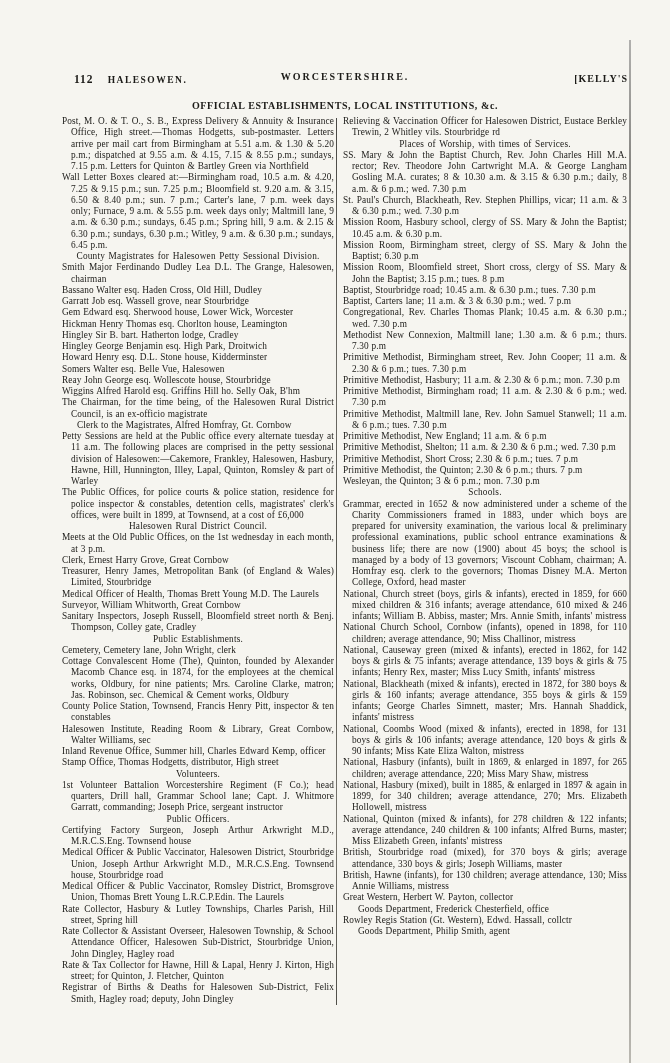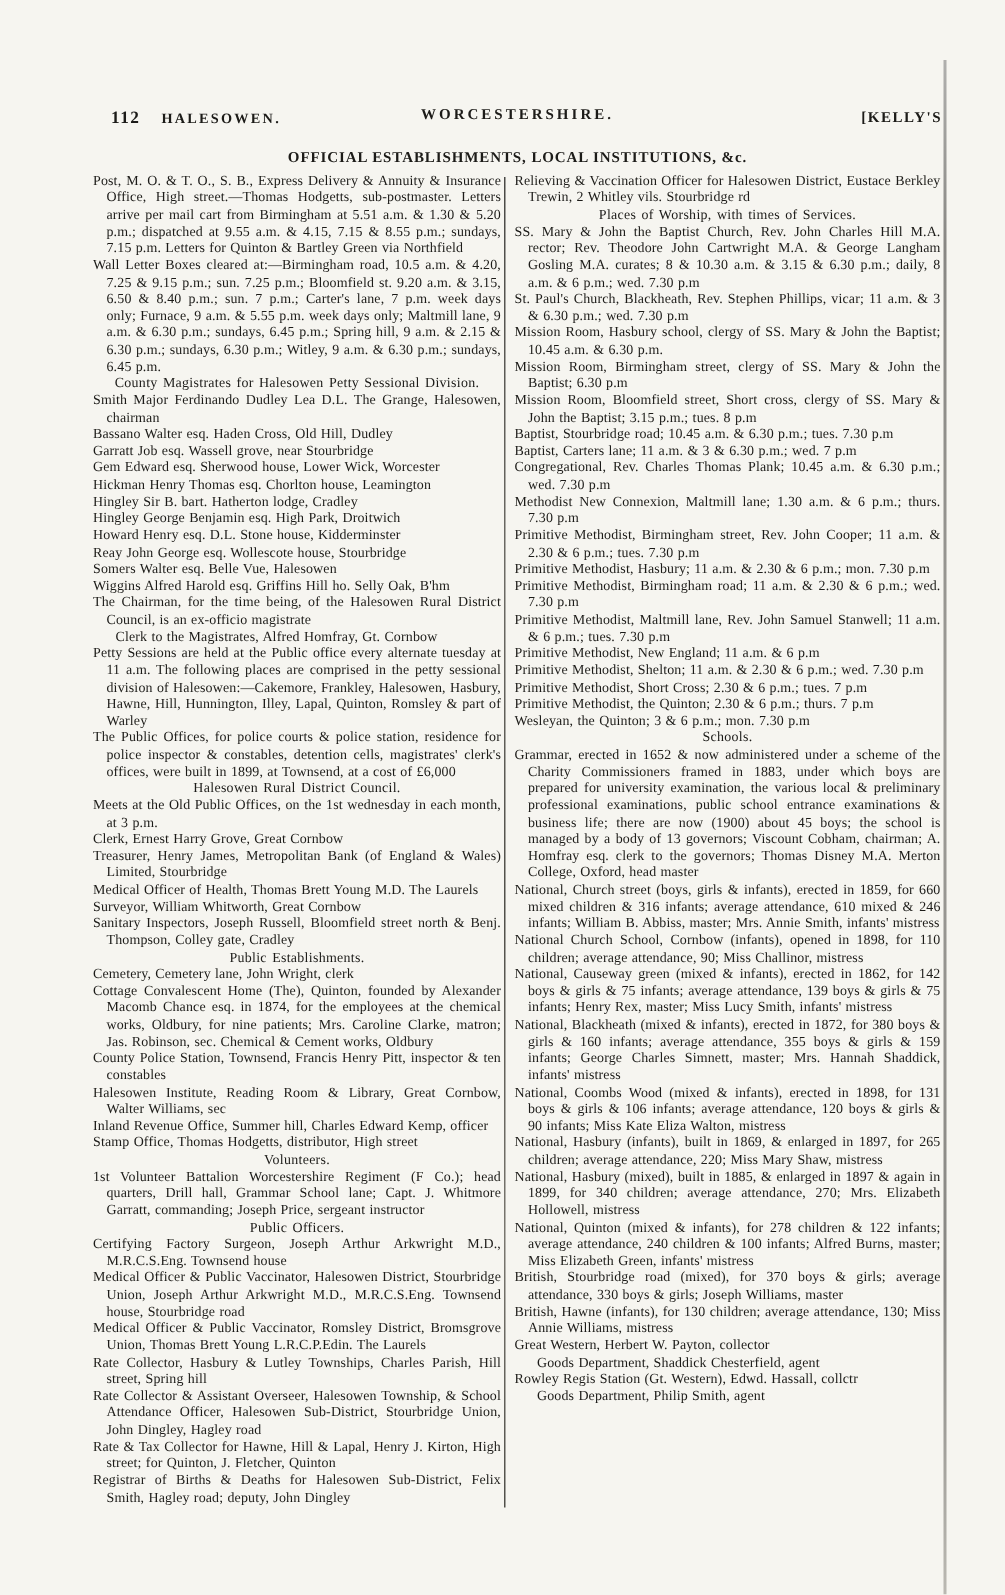--- a/index.html
+++ b/index.html
@@ -71,22 +71,22 @@
         <p class="entry">Wall Letter Boxes cleared at:—Birmingham road, 10.5 a.m. &amp; 4.20, 7.25 &amp; 9.15 p.m.; sun. 7.25 p.m.; Bloomfield st. 9.20 a.m. &amp; 3.15, 6.50 &amp; 8.40 p.m.; sun. 7 p.m.; Carter's lane, 7 p.m. week days only; Furnace, 9 a.m. &amp; 5.55 p.m. week days only; Maltmill lane, 9 a.m. &amp; 6.30 p.m.; sundays, 6.45 p.m.; Spring hill, 9 a.m. &amp; 2.15 &amp; 6.30 p.m.; sundays, 6.30 p.m.; Witley, 9 a.m. &amp; 6.30 p.m.; sundays, 6.45 p.m.</p>
         <p class="heading">County Magistrates for Halesowen Petty Sessional Division.</p>
         <p class="entry">Smith Major Ferdinando Dudley Lea D.L. The Grange, Halesowen, chairman</p>
         <p class="entry">Bassano Walter esq. Haden Cross, Old Hill, Dudley</p>
         <p class="entry">Garratt Job esq. Wassell grove, near Stourbridge</p>
         <p class="entry">Gem Edward esq. Sherwood house, Lower Wick, Worcester</p>
         <p class="entry">Hickman Henry Thomas esq. Chorlton house, Leamington</p>
         <p class="entry">Hingley Sir B. bart. Hatherton lodge, Cradley</p>
         <p class="entry">Hingley George Benjamin esq. High Park, Droitwich</p>
         <p class="entry">Howard Henry esq. D.L. Stone house, Kidderminster</p>
+        <p class="entry">Somers Walter esq. Belle Vue, Halesowen</p>
         <p class="entry">Reay John George esq. Wollescote house, Stourbridge</p>
-        <p class="entry">Somers Walter esq. Belle Vue, Halesowen</p>
         <p class="entry">Wiggins Alfred Harold esq. Griffins Hill ho. Selly Oak, B'hm</p>
         <p class="entry">The Chairman, for the time being, of the Halesowen Rural District Council, is an ex-officio magistrate</p>
         <p class="entry indent">Clerk to the Magistrates, Alfred Homfray, Gt. Cornbow</p>
         <p class="entry">Petty Sessions are held at the Public office every alternate tuesday at 11 a.m. The following places are comprised in the petty sessional division of Halesowen:—Cakemore, Frankley, Halesowen, Hasbury, Hawne, Hill, Hunnington, Illey, Lapal, Quinton, Romsley &amp; part of Warley</p>
         <p class="entry">The Public Offices, for police courts &amp; police station, residence for police inspector &amp; constables, detention cells, magistrates' clerk's offices, were built in 1899, at Townsend, at a cost of £6,000</p>
         <p class="heading">Halesowen Rural District Council.</p>
         <p class="entry">Meets at the Old Public Offices, on the 1st wednesday in each month, at 3 p.m.</p>
         <p class="entry">Clerk, Ernest Harry Grove, Great Cornbow</p>
         <p class="entry">Treasurer, Henry James, Metropolitan Bank (of England &amp; Wales) Limited, Stourbridge</p>
         <p class="entry">Medical Officer of Health, Thomas Brett Young M.D. The Laurels</p>
@@ -138,19 +138,19 @@
         <p class="entry">National Church School, Cornbow (infants), opened in 1898, for 110 children; average attendance, 90; Miss Challinor, mistress</p>
         <p class="entry">National, Causeway green (mixed &amp; infants), erected in 1862, for 142 boys &amp; girls &amp; 75 infants; average attendance, 139 boys &amp; girls &amp; 75 infants; Henry Rex, master; Miss Lucy Smith, infants' mistress</p>
         <p class="entry">National, Blackheath (mixed &amp; infants), erected in 1872, for 380 boys &amp; girls &amp; 160 infants; average attendance, 355 boys &amp; girls &amp; 159 infants; George Charles Simnett, master; Mrs. Hannah Shaddick, infants' mistress</p>
         <p class="entry">National, Coombs Wood (mixed &amp; infants), erected in 1898, for 131 boys &amp; girls &amp; 106 infants; average attendance, 120 boys &amp; girls &amp; 90 infants; Miss Kate Eliza Walton, mistress</p>
         <p class="entry">National, Hasbury (infants), built in 1869, &amp; enlarged in 1897, for 265 children; average attendance, 220; Miss Mary Shaw, mistress</p>
         <p class="entry">National, Hasbury (mixed), built in 1885, &amp; enlarged in 1897 &amp; again in 1899, for 340 children; average attendance, 270; Mrs. Elizabeth Hollowell, mistress</p>
         <p class="entry">National, Quinton (mixed &amp; infants), for 278 children &amp; 122 infants; average attendance, 240 children &amp; 100 infants; Alfred Burns, master; Miss Elizabeth Green, infants' mistress</p>
         <p class="entry">British, Stourbridge road (mixed), for 370 boys &amp; girls; average attendance, 330 boys &amp; girls; Joseph Williams, master</p>
         <p class="entry">British, Hawne (infants), for 130 children; average attendance, 130; Miss Annie Williams, mistress</p>
         <p class="entry">Great Western, Herbert W. Payton, collector</p>
-        <p class="entry indent">Goods Department, Shaddick Chesterfield, agent</p>
+        <p class="entry indent">Goods Department, Frederick Chesterfield, office</p>
         <p class="entry">Rowley Regis Station (Gt. Western), Edwd. Hassall, collctr</p>
         <p class="entry indent">Goods Department, Philip Smith, agent</p>
       </div>
   </div>
 
 </div>
 
 </body></html>

